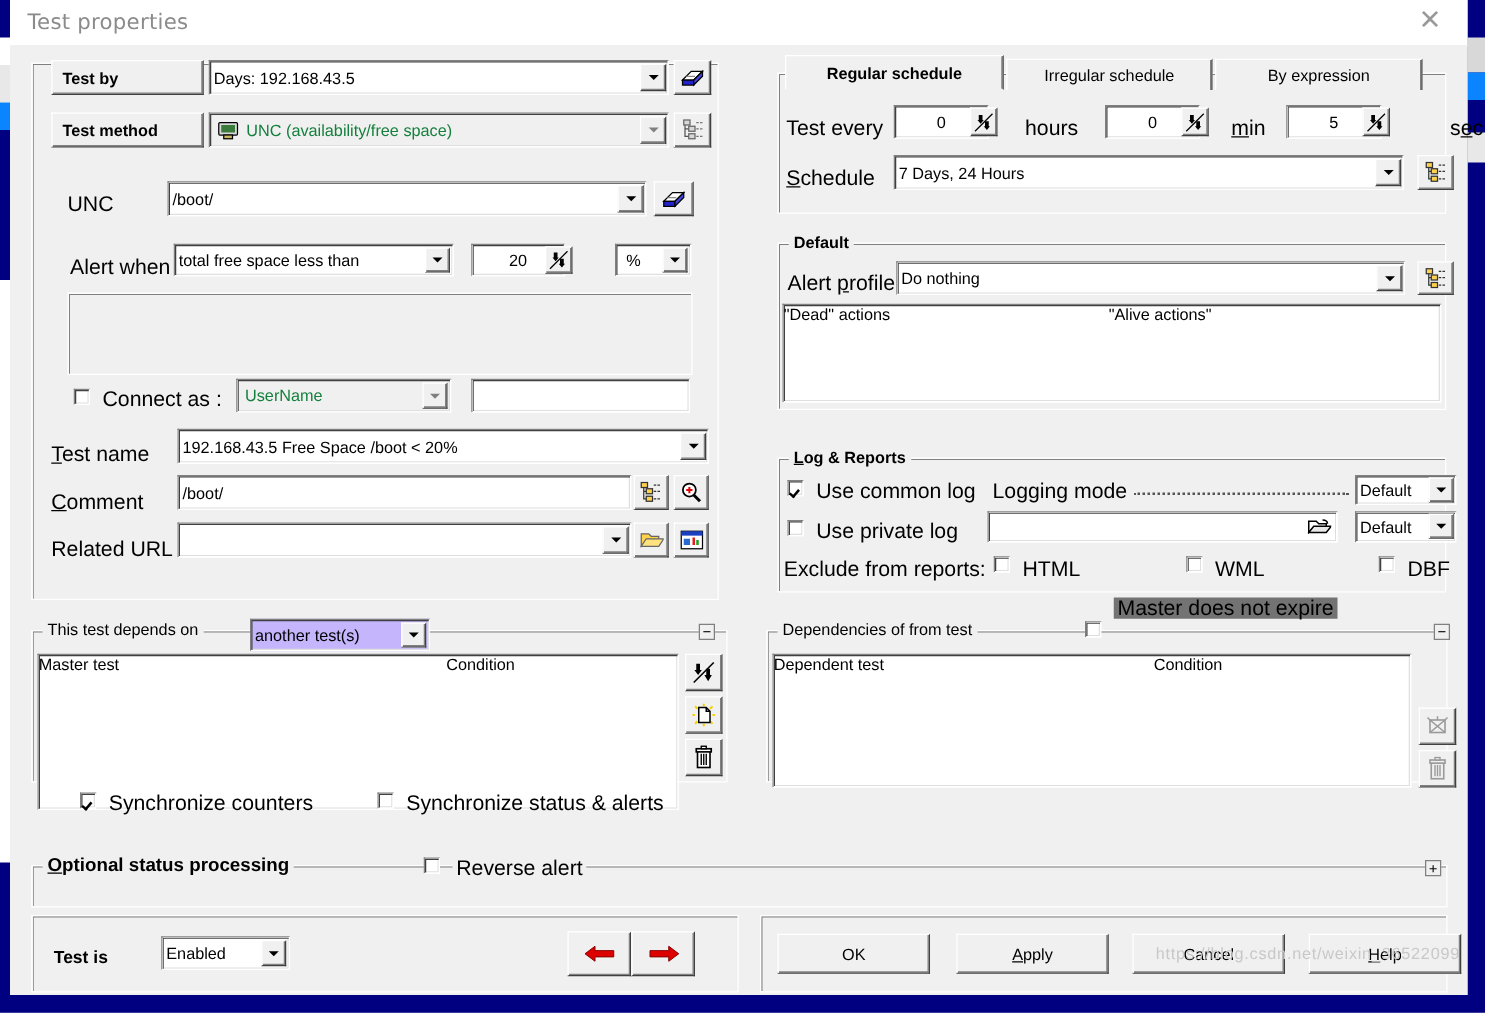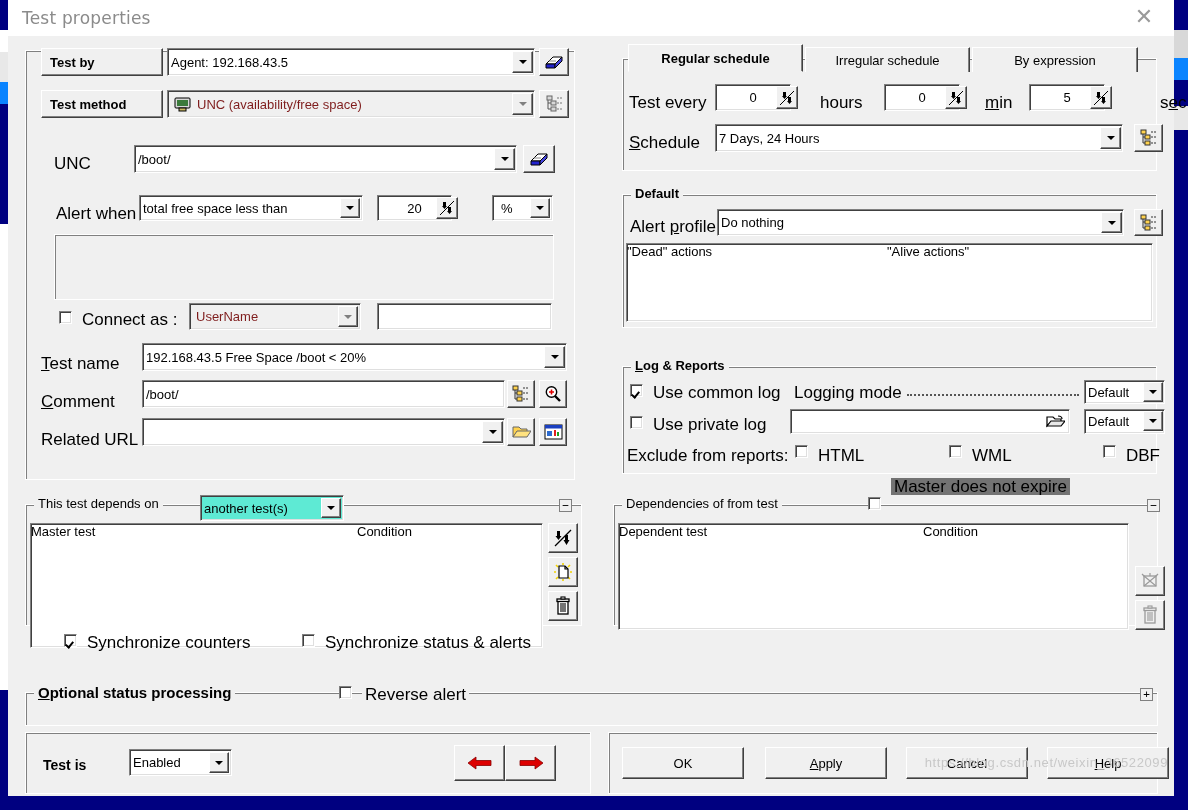--- a/index.html
+++ b/index.html
@@ -66,21 +66,21 @@
     box-shadow:inset 1px 1px 0 #404040, inset -1px -1px 0 #dfdfdf;
     box-sizing:border-box;
   }
   .field{
     position:absolute;
     display:flex;align-items:center;
     padding:0 3px;
     font-size:13px;white-space:nowrap;overflow:hidden;
     line-height:1;
   }
-  .field.disabled{background:#f0f0f0;color:#7f1d1d;}
+  .field.disabled{background:#f0f0f0;color:#15803d;}
   .lbl{position:absolute;font-size:17px;white-space:nowrap;line-height:1;}
   .lbl u{text-decoration:underline;}
   .arrowbox{
     position:absolute;
     background:#f0f0f0;
     border-top:1px solid #ffffff;border-left:1px solid #ffffff;
     border-right:1px solid #404040;border-bottom:1px solid #404040;
     box-shadow:inset -1px -1px 0 #808080;
     display:flex;align-items:center;justify-content:center;
     box-sizing:border-box;
@@ -179,21 +179,21 @@
   <div id="client">
 
     <div class="grp" style="left:17px;top:14px;width:550px;height:430px;">
       <div class="grp-box"></div>
     </div>
 
     <div class="btn" style="left:33px;top:12px;width:122px;height:28px;justify-content:flex-start;padding-left:8px;font-weight:bold;">
       <span>Test by</span>
     </div>
     <div class="sunken field" style="left:159px;top:12px;width:368px;height:28px;">
-      <span>Agent: 192.168.43.5</span>
+      <span>Days: 192.168.43.5</span>
     </div>
     <div class="arrowbox" style="left:504px;top:15px;width:21px;height:22px;">
       <span class="caret"></span>
     </div>
     <div class="iconbtn" style="left:531px;top:12px;width:30px;height:28px;">
       <svg width="20" height="18" viewBox="0 0 20 18">
         <polygon points="2,11 9,4 18,4 11,11" fill="#ffffff" stroke="#000" stroke-width="1"></polygon>
         <polygon points="2,11 11,11 11,15 2,15" fill="#2222cc" stroke="#000" stroke-width="1"></polygon>
         <polygon points="11,11 18,4 18,8 11,15" fill="#4444dd" stroke="#000" stroke-width="1"></polygon>
         <line x1="5" y1="8" x2="12" y2="8" stroke="#888" stroke-width="1"></line>
@@ -472,21 +472,21 @@
     <span class="lbl" style="left:810px;top:411px;">HTML</span>
     <div class="chk" style="left:941px;top:409px;"></div>
     <span class="lbl" style="left:964px;top:411px;">WML</span>
     <div class="chk" style="left:1095px;top:409px;"></div>
     <span class="lbl" style="left:1118px;top:411px;">DBF</span>
 
     <div class="grp" style="left:17px;top:468px;width:557px;height:122px;">
       <div class="grp-box"></div>
       <div class="grp-title">This test depends on</div>
     </div>
-    <div class="sunken field" style="left:192px;top:459px;width:144px;height:26px;background:#5eead4;">
+    <div class="sunken field" style="left:192px;top:459px;width:144px;height:26px;background:#c4b5fd;">
       <span>another test(s)</span>
     </div>
     <div class="arrowbox" style="left:313px;top:462px;width:20px;height:20px;">
       <span class="caret"></span>
     </div>
     <div class="collapse" style="left:551px;top:463px;">
       <span>−</span>
     </div>
 
     <div class="sunken" style="left:22px;top:487px;width:513px;height:125px;position:absolute;">

